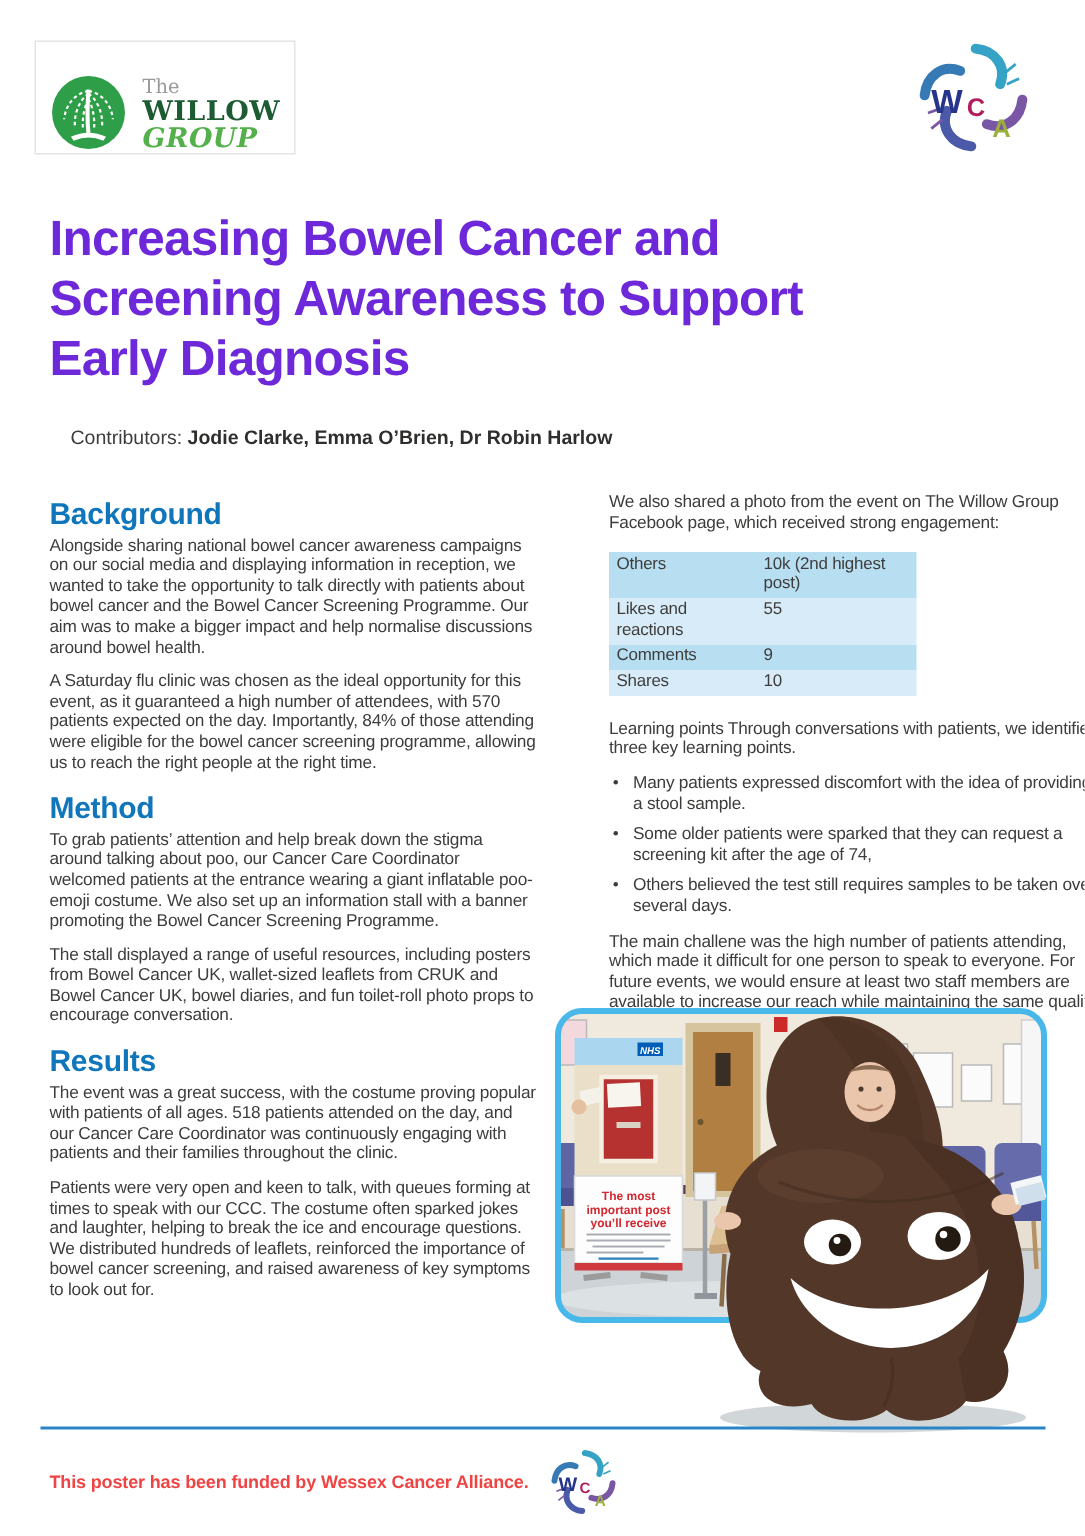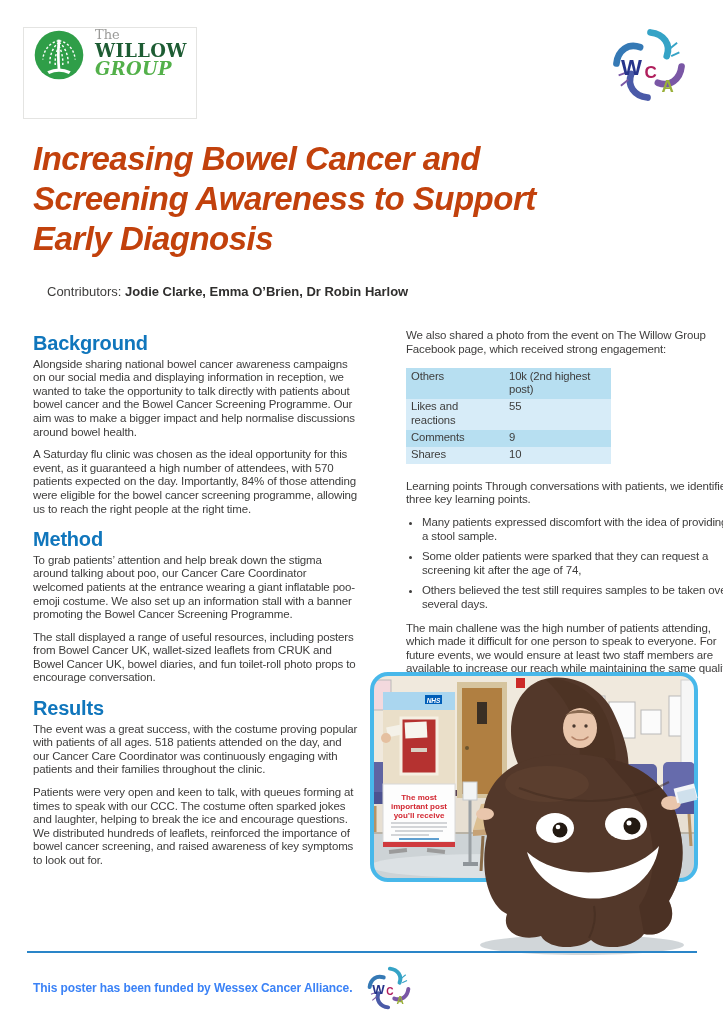--- a/index.html
+++ b/index.html
@@ -1,29 +1,29 @@
 <!DOCTYPE html>
 <html><head>
 <meta charset="utf-8">
 <style>
   html,body{margin:0;padding:0;background:#ffffff;}
   body{width:723px;height:1024px;position:relative;overflow:hidden;
        font-family:"Liberation Sans",sans-serif;color:#3e3d3c;}
   .abs{position:absolute;}
   
-  .logo-box{left:23px;top:27px;width:174px;height:92px;border:1px solid #e4e4e2;
-            display:flex;align-items:flex-start;gap:9px;padding-left:8px;box-sizing:border-box;background:#fff;}
+  .logo-box{left:23px;top:27px;width:174px;height:76px;border:1px solid #e4e4e2;
+            display:flex;align-items:flex-end;gap:9px;padding-left:8px;box-sizing:border-box;background:#fff;}
   .willow-text{line-height:1;}
   .willow-the{font-family:"DejaVu Serif",serif;font-size:13px;color:#9a9a98;display:block;margin-bottom:1px;}
   .willow-willow{font-family:"DejaVu Serif",serif;font-weight:bold;font-size:18px;color:#1d5c33;display:block;letter-spacing:.3px;}
   .willow-group{font-family:"DejaVu Serif",serif;font-weight:bold;font-size:18px;color:#53b04a;display:block;letter-spacing:.3px;font-style:italic;}
   .wca-top{left:610px;top:28px;}
   
-  .title{left:33px;top:139px;width:670px;color:#c2410c;font-weight:bold;
-         font-size:33px;line-height:40px;letter-spacing:-0.5px;font-style:italic;}
+  .title{left:33px;top:139px;width:670px;color:#6d28d9;font-weight:bold;
+         font-size:33px;line-height:40px;letter-spacing:-0.5px;}
   .title span{display:block;}
   .contrib{left:47px;top:284px;font-size:13px;color:#3e3d3c;}
   .contrib b{color:#2f2e2d;}
   
   .col{font-size:11.5px;line-height:13.6px;letter-spacing:-0.15px;}
   .col-left{left:33px;top:337px;width:326px;}
   .col-right{left:372px;top:329px;width:330px;margin-left:34px;}
   h2{font-size:20px;color:#1076bc;margin:0 0 7px 0;letter-spacing:-0.2px;}
   .mt{margin-top:17px;}
   p{margin:0 0 9px 0;}
@@ -34,21 +34,21 @@
   .etable .row:nth-child(even){background:#d7ecf8;}
   .etable .cl{width:92px;padding:1.5px 4px 2px 5px;}
   .etable .cv{flex:1;padding:1.5px 4px 2px 2px;}
   ul{margin:6px 0 10px 0;padding-left:16px;}
   li{margin-bottom:7px;}
   
   .photo{left:369px;top:666px;width:330px;height:292px;}
   
   .divider{left:27px;top:951px;width:670px;height:2px;background:#2a85c8;}
   .footer{left:33px;top:966px;width:660px;display:flex;align-items:center;gap:14px;}
-  .footer .ftxt{font-size:12px;font-weight:bold;color:#3b82f6;letter-spacing:-0.1px;}
+  .footer .ftxt{font-size:12px;font-weight:bold;color:#ef4444;letter-spacing:-0.1px;}
 </style>
 </head>
 <body>
 
 <svg width="0" height="0" style="position:absolute" aria-hidden="true">
   <defs>
     <g id="wca-sym">
       <g stroke-linecap="round" fill="none">
         <path d="M52,6 C70,8 80,22 74,38" stroke="#35a3c6" stroke-width="9"></path>
         <path d="M94,52 C92,70 78,80 62,74" stroke="#7a57a5" stroke-width="9"></path>

